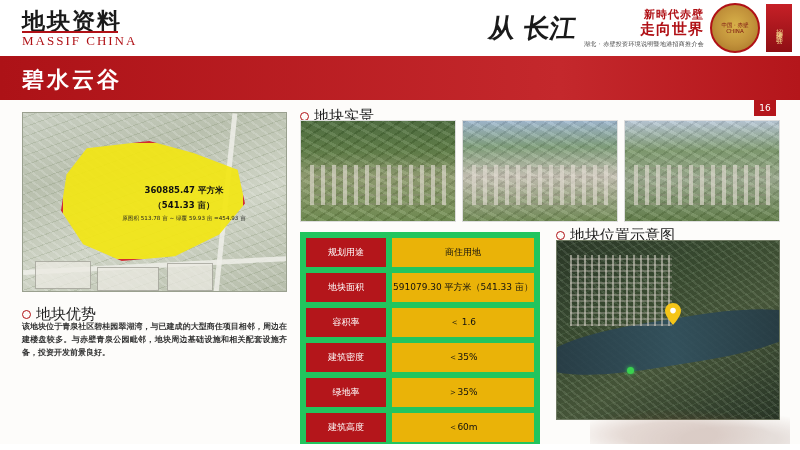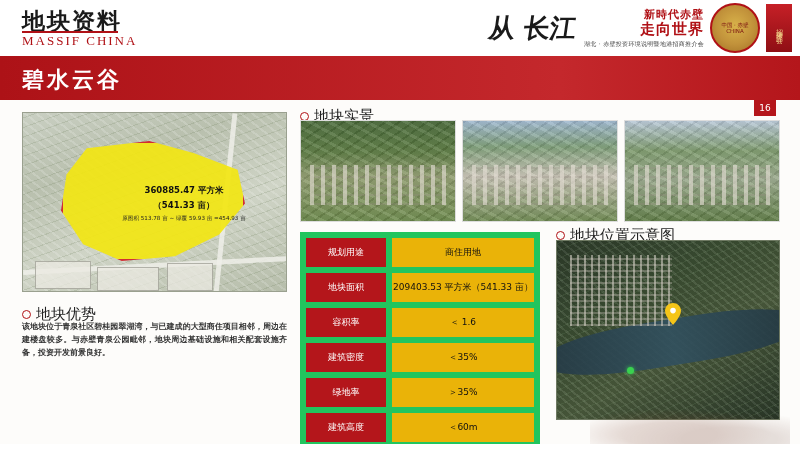--- a/index.html
+++ b/index.html
@@ -453,21 +453,21 @@
   </div>
 
   <table class="table">
     <tbody>
       <tr>
         <td class="k">规划用途</td>
         <td class="v">商住用地</td>
       </tr>
       <tr>
         <td class="k">地块面积</td>
-        <td class="v">209403.53 平方米（541.33 亩）</td>
+        <td class="v">591079.30 平方米（541.33 亩）</td>
       </tr>
       <tr>
         <td class="k">容积率</td>
         <td class="v">＜ 1.6</td>
       </tr>
       <tr>
         <td class="k">建筑密度</td>
         <td class="v">＜35%</td>
       </tr>
       <tr>

